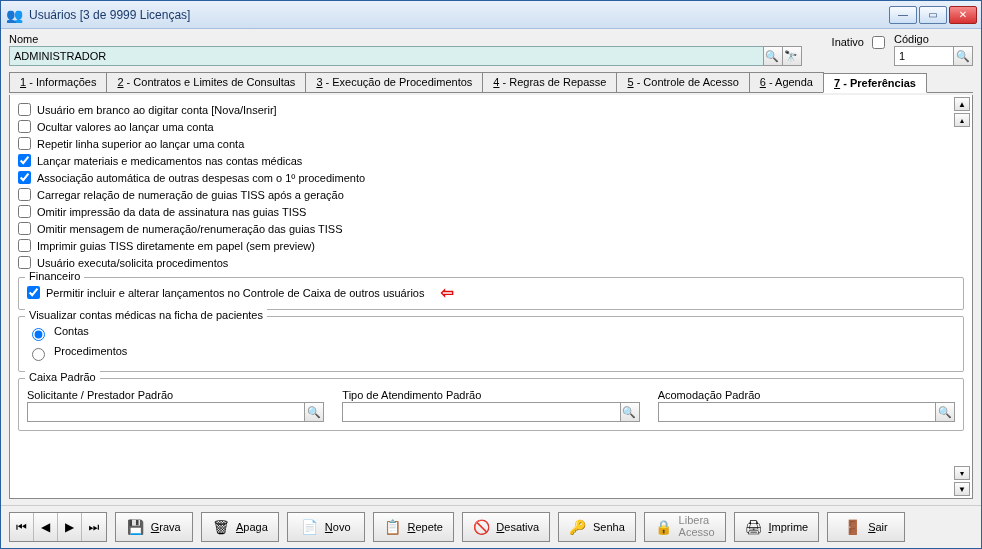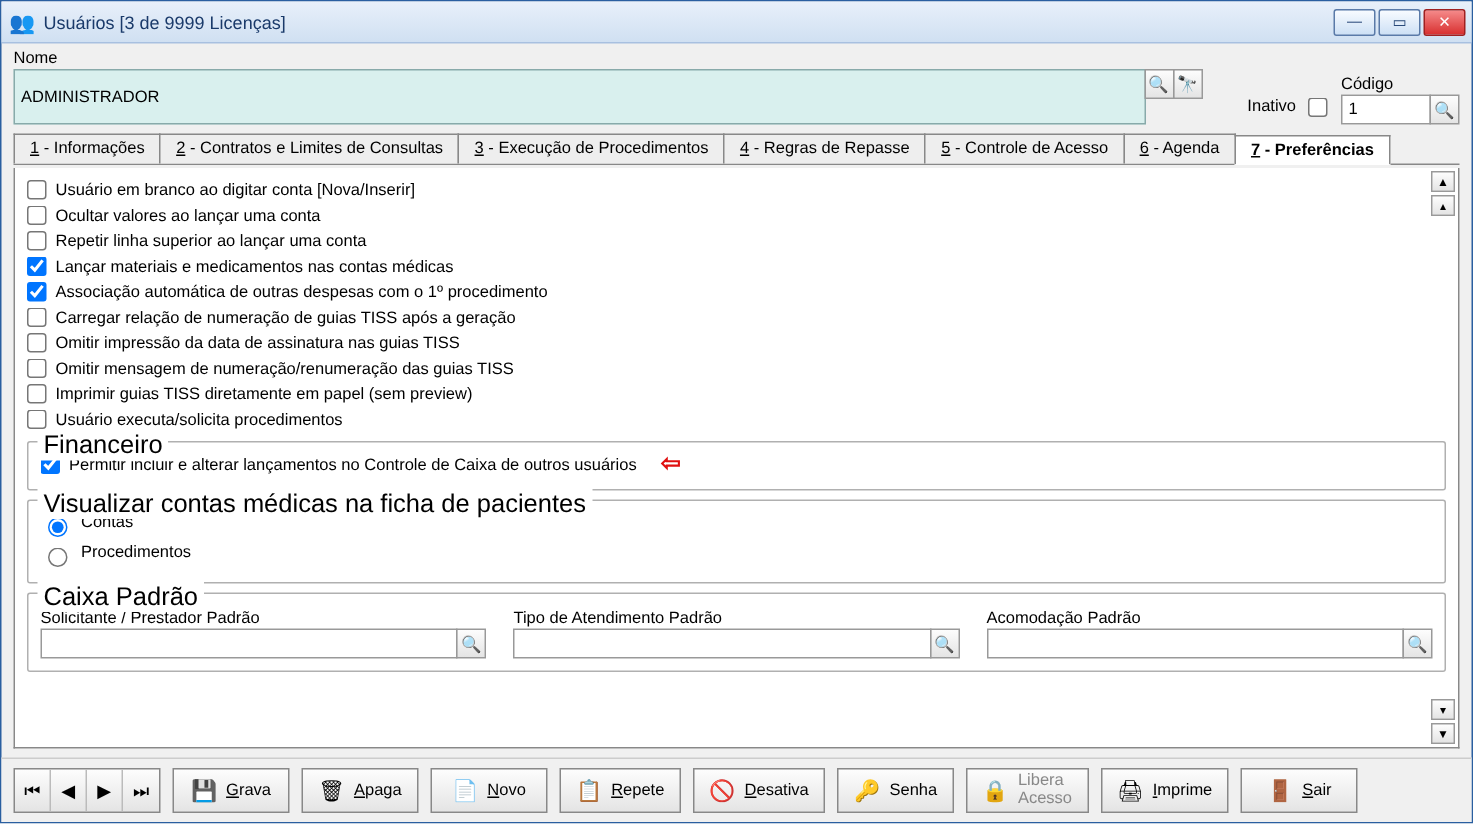--- a/index.html
+++ b/index.html
@@ -46,33 +46,33 @@
   .winbtn.close { background: linear-gradient(#f58a8a,#d83030); color:#fff; border-color:#a02020; }
   .content {
     flex:1;
     display:flex;
     flex-direction:column;
     padding: 4px 8px 6px 8px;
     gap: 2px;
   }
   .toprow {
     display:flex;
-    align-items:flex-end;
+    align-items:flex-start;
     gap: 6px;
   }
   .field { display:flex; flex-direction:column; }
   .field-label { font-size: 11px; color:#000; margin-bottom:1px; }
   .nome-field { flex:1; }
   .nome-input {
     display:flex;
     align-items:stretch;
   }
   .nome-input input {
     flex:1;
-    height: 37px;
+    height: 20px;
     border:1px solid #8aa;
     background:#d9f0ee;
     padding: 0 4px;
     font: inherit;
   }
   .icon-btn {
     width: 20px; height: 20px;
     border:1px solid #999;
     background: linear-gradient(#fdfdfd,#e4e4e4);
     display:flex; align-items:center; justify-content:center;
@@ -144,21 +144,21 @@
     border-radius:2px;
     margin-top:6px;
     padding: 6px 8px 8px 8px;
     position:relative;
   }
   .groupbox > .legend {
     position:absolute;
     top:-8px; left:6px;
     background:#fff;
     padding:0 4px;
-    font-size:17px;
+    font-size:11px;
   }
   .red-arrow {
     display:inline-block;
     margin-left:10px;
     color:#e01010;
     font-size:16px;
     font-weight:bold;
     line-height:11px;
     vertical-align:middle;
   }

